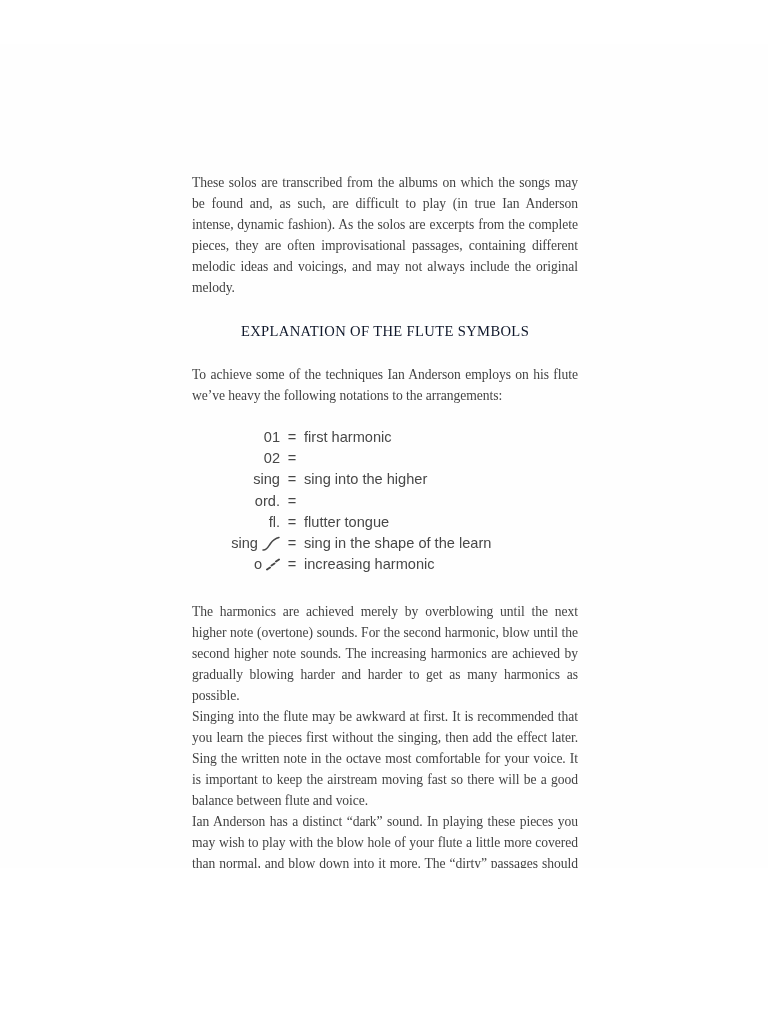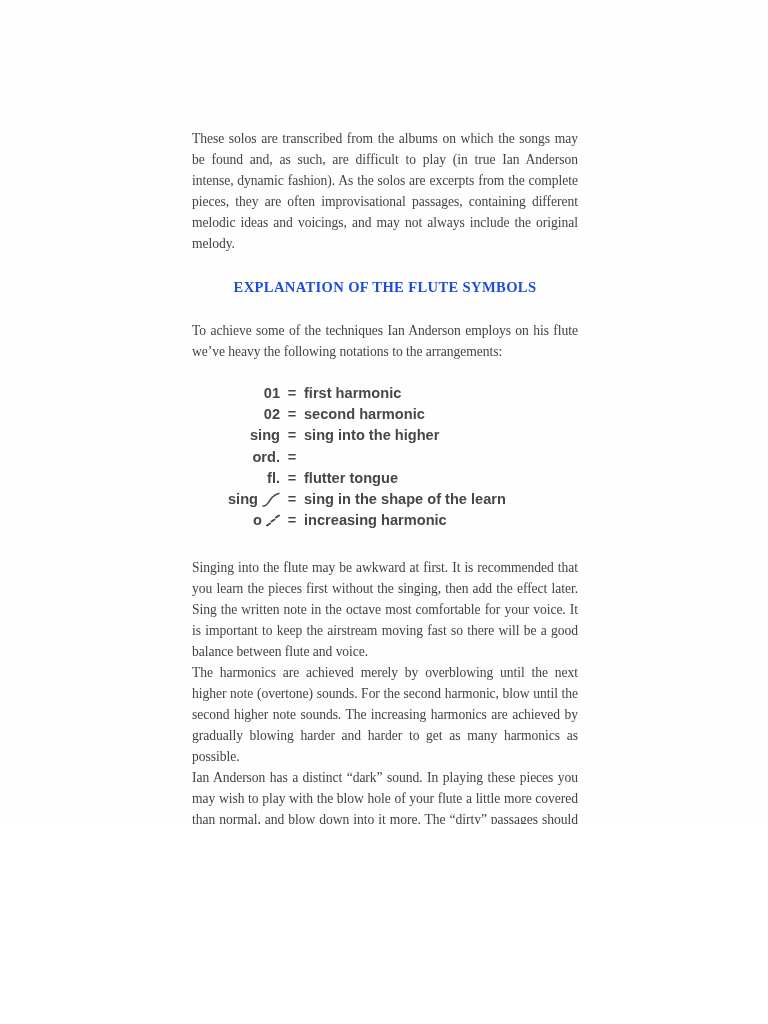--- a/index.html
+++ b/index.html
@@ -6,20 +6,21 @@
     margin: 0;
     padding: 0;
     background: #ffffff;
   }
   .page {
     position: relative;
     width: 768px;
     height: 824px;
     background: #fefefe;
     overflow: hidden;
+    margin-top: 44px;
   }
   .text-block {
     position: absolute;
     left: 192px;
     top: 128px;
     width: 386px;
   }
   p.body {
     margin: 0;
     font-family: "Liberation Serif", "DejaVu Serif", serif;
@@ -27,29 +28,28 @@
     line-height: 21px;
     letter-spacing: -0.05px;
     color: #434343;
     text-align: justify;
   }
   .heading {
     display: block;
     margin: 23px 0 22px 0;
     font-family: "Liberation Serif", "DejaVu Serif", serif;
     font-size: 14.6px;
-    font-weight: bold;
+    font-weight: normal;
     letter-spacing: 0.35px;
-    color: #1d4ed8;
+    color: #0f172a;
     text-align: center;
     line-height: 21px;
   }
   .symbols {
     margin: 21px 0 26px 0;
-    font-weight: bold;
   }
   .symbol-row {
     display: flex;
     align-items: center;
     font-family: "Liberation Sans", "DejaVu Sans", sans-serif;
     font-size: 14.6px;
     line-height: 21.2px;
     color: #474747;
   }
   .symbol-row .sym {
@@ -96,21 +96,20 @@
           </span>
         <span class="eq">=</span>
         <span class="meaning">first harmonic</span>
       </div>
 
       <div class="symbol-row">
         <span class="sym">
             <span>02</span>
           </span>
         <span class="eq">=</span>
-        <span class="meaning">second harmonic</span>
       </div>
 
       <div class="symbol-row">
         <span class="sym">
             <span>sing</span>
           </span>
         <span class="eq">=</span>
         <span class="meaning">sing into the higher</span>
       </div>
 
@@ -152,18 +151,18 @@
               <path d="M10,3.5 L13,1.5" fill="none" stroke="#474747" stroke-width="2" stroke-linecap="round"></path>
             </svg>
           </span>
         </span>
         <span class="eq">=</span>
         <span class="meaning">increasing harmonic</span>
       </div>
 
     </div>
 
+    <p class="body">The harmonics are achieved merely by overblowing until the next higher note (overtone) sounds. For the second harmonic, blow until the second higher note sounds. The increasing harmonics are achieved by gradually blowing harder and harder to get as many harmonics as possible.</p>
     <p class="body">Singing into the flute may be awkward at first. It is recommended that you learn the pieces first without the singing, then add the effect later. Sing the written note in the octave most comfortable for your voice. It is important to keep the airstream moving fast so there will be a good balance between flute and voice.</p>
-    <p class="body">The harmonics are achieved merely by overblowing until the next higher note (overtone) sounds. For the second harmonic, blow until the second higher note sounds. The increasing harmonics are achieved by gradually blowing harder and harder to get as many harmonics as possible.</p>
     <p class="body">Ian Anderson has a distinct “dark” sound. In playing these pieces you may wish to play with the blow hole of your flute a little more covered than normal, and blow down into it more. The “dirty” passages should be played with a heavy tongue and almost overblown. You should, however, be careful not to let these techniques become habit.</p>
 
   </div>
 </div>
 
 </body></html>

